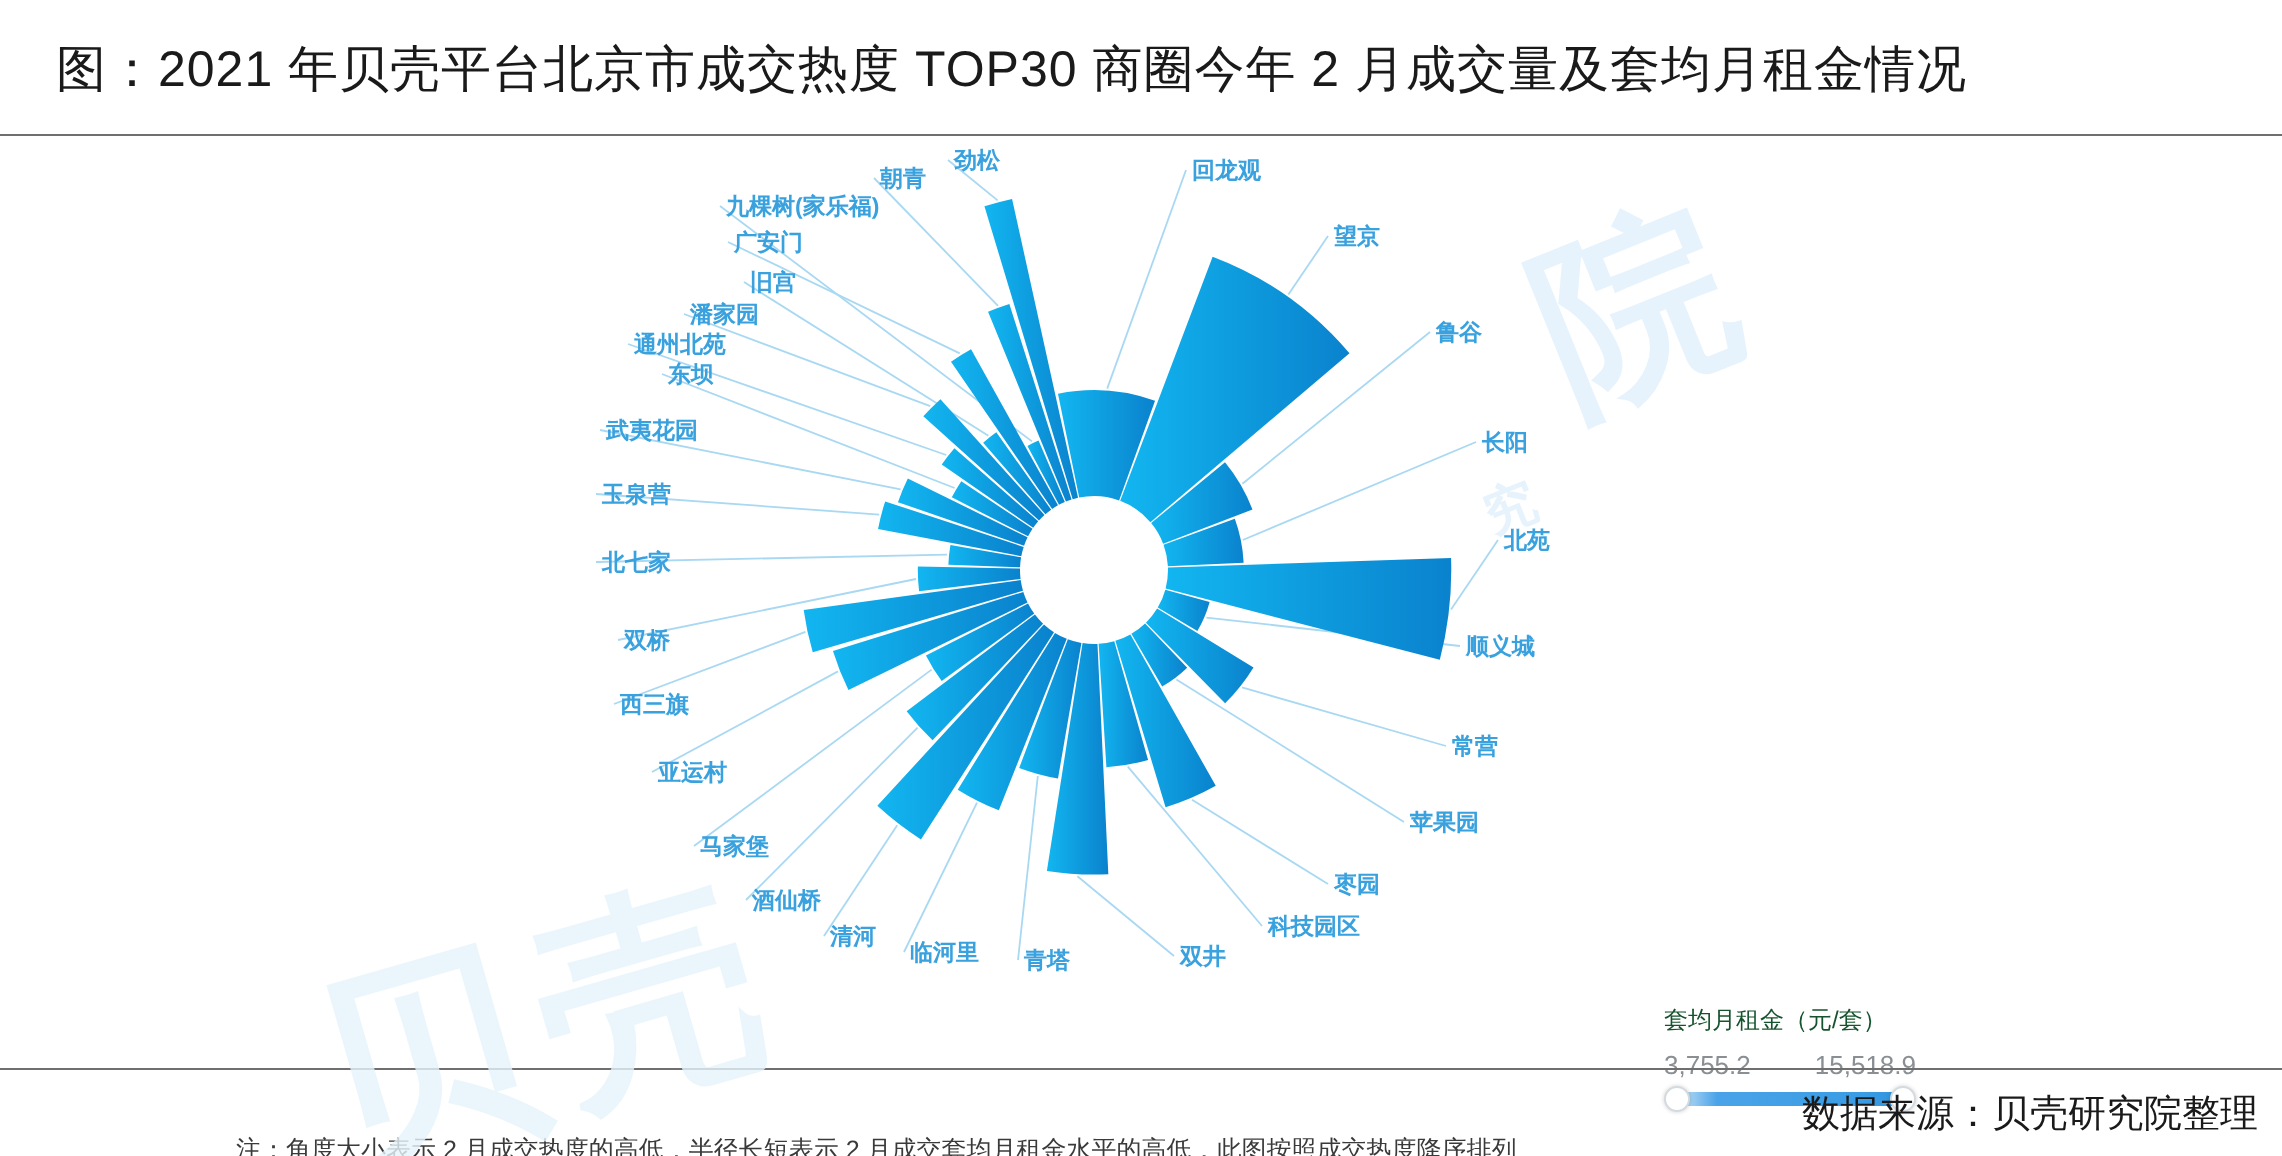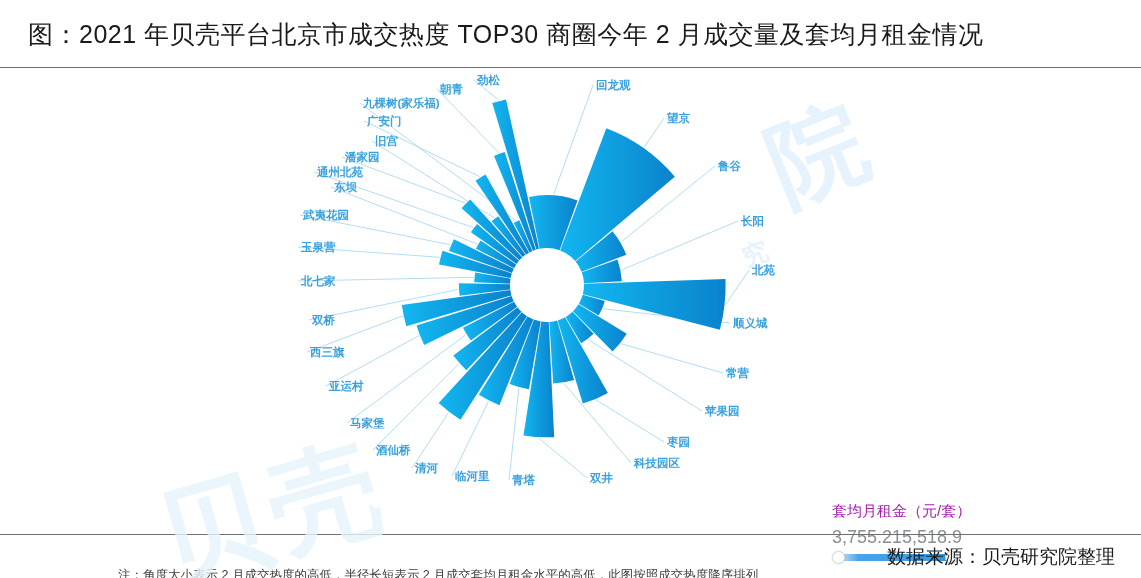--- a/index.html
+++ b/index.html
@@ -38,21 +38,21 @@
   #rule-top { top: 67px; }
   #rule-bottom { top: 534px; }
 
   
   #footer-bar {
     position: absolute;
     left: 0; top: 535px; width: 1141px; height: 43px;
     display: flex; align-items: center; justify-content: flex-end;
   }
   #data-source {
-    padding-right: 26px;
+    padding-right: 12px;
     font-size: 19px;
     color: #1a1a1a;
     white-space: nowrap;
   }
 
   
   #chart-area {
     position: absolute;
     left: 0; top: 68px; width: 1141px; height: 466px;
   }
@@ -89,29 +89,29 @@
     white-space: nowrap;
   }
 
   
   #legend {
     position: absolute;
     left: 832px; top: 434px;
     width: 150px;
   }
   #legend-title {
-    font-size: 15px;
-    color: #a21caf;
+    font-size: 12px;
+    color: #14532d;
     margin-bottom: 6px;
     white-space: nowrap;
   }
   #legend-values {
     display: flex;
     justify-content: space-between;
-    font-size: 18px;
+    font-size: 13px;
     color: #8a8f94;
     margin-bottom: 3px;
     width: 126px;
   }
   #legend-bar-wrap {
     position: relative;
     width: 126px; height: 13px;
   }
   #legend-bar {
     position: absolute;

